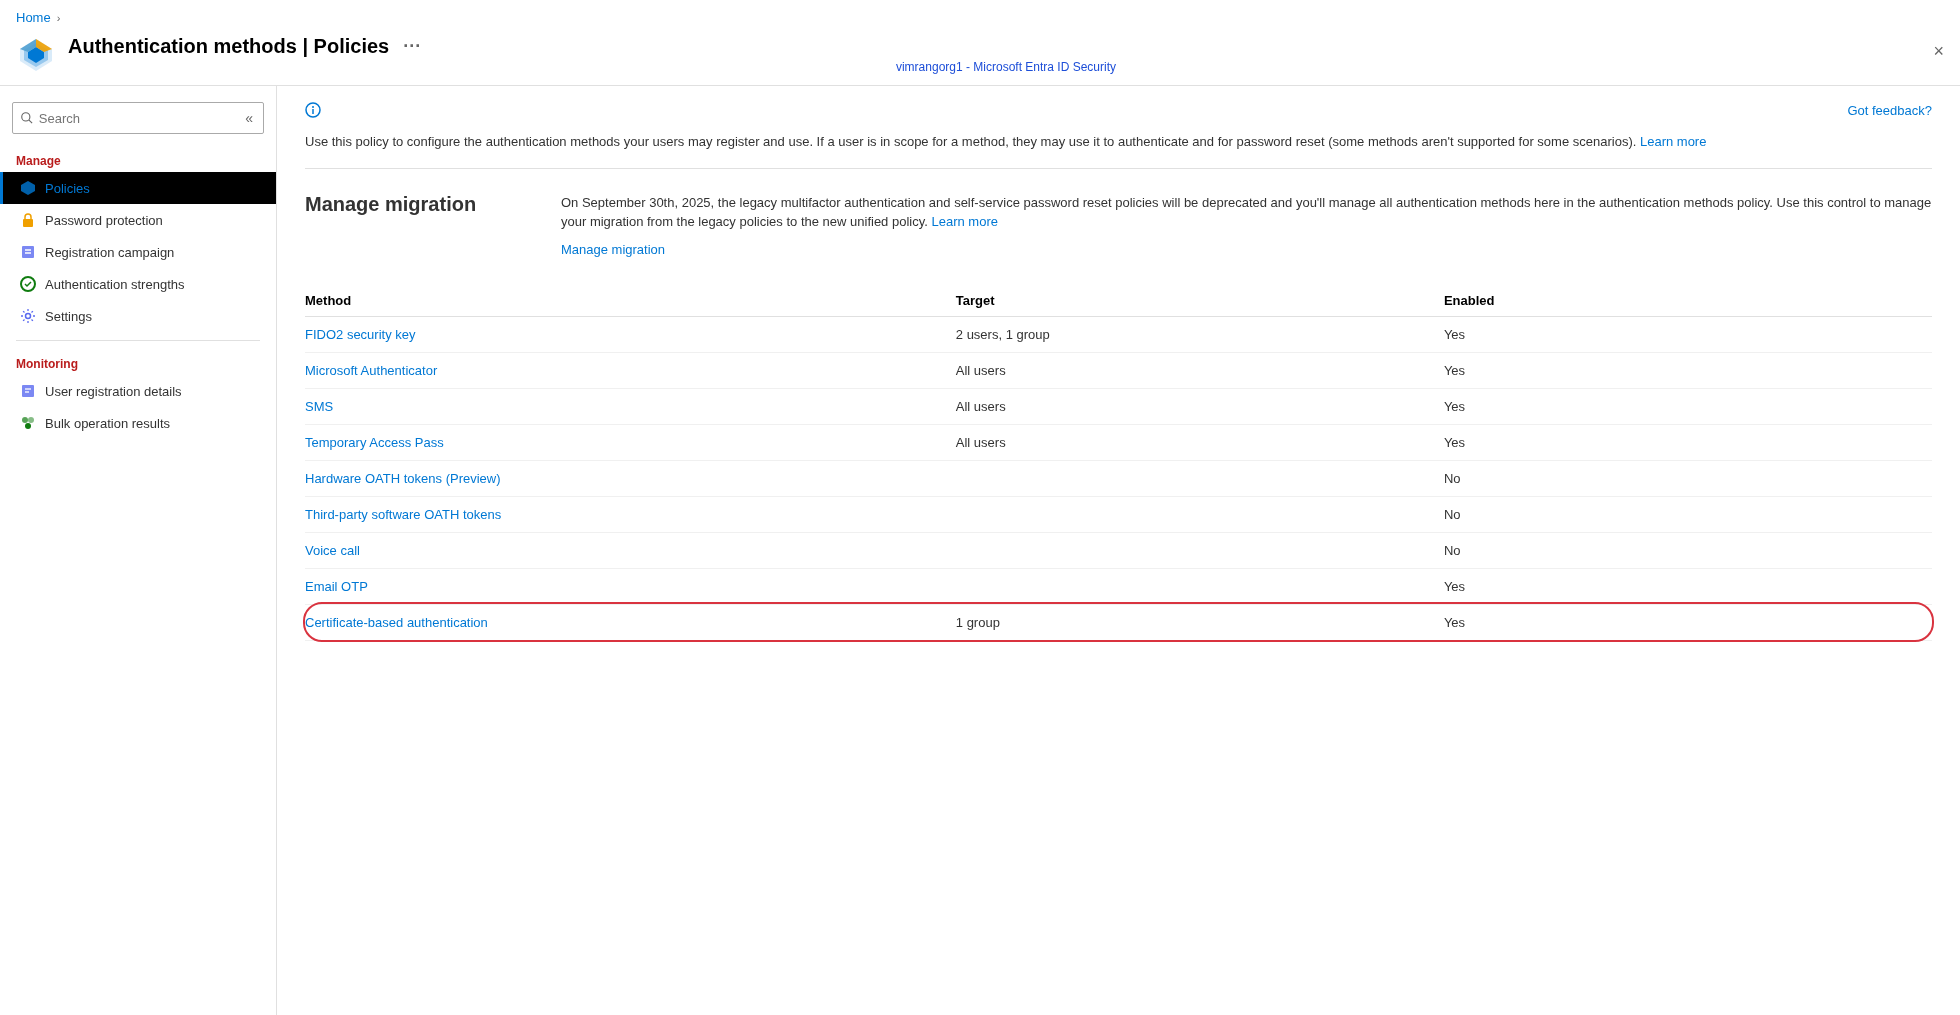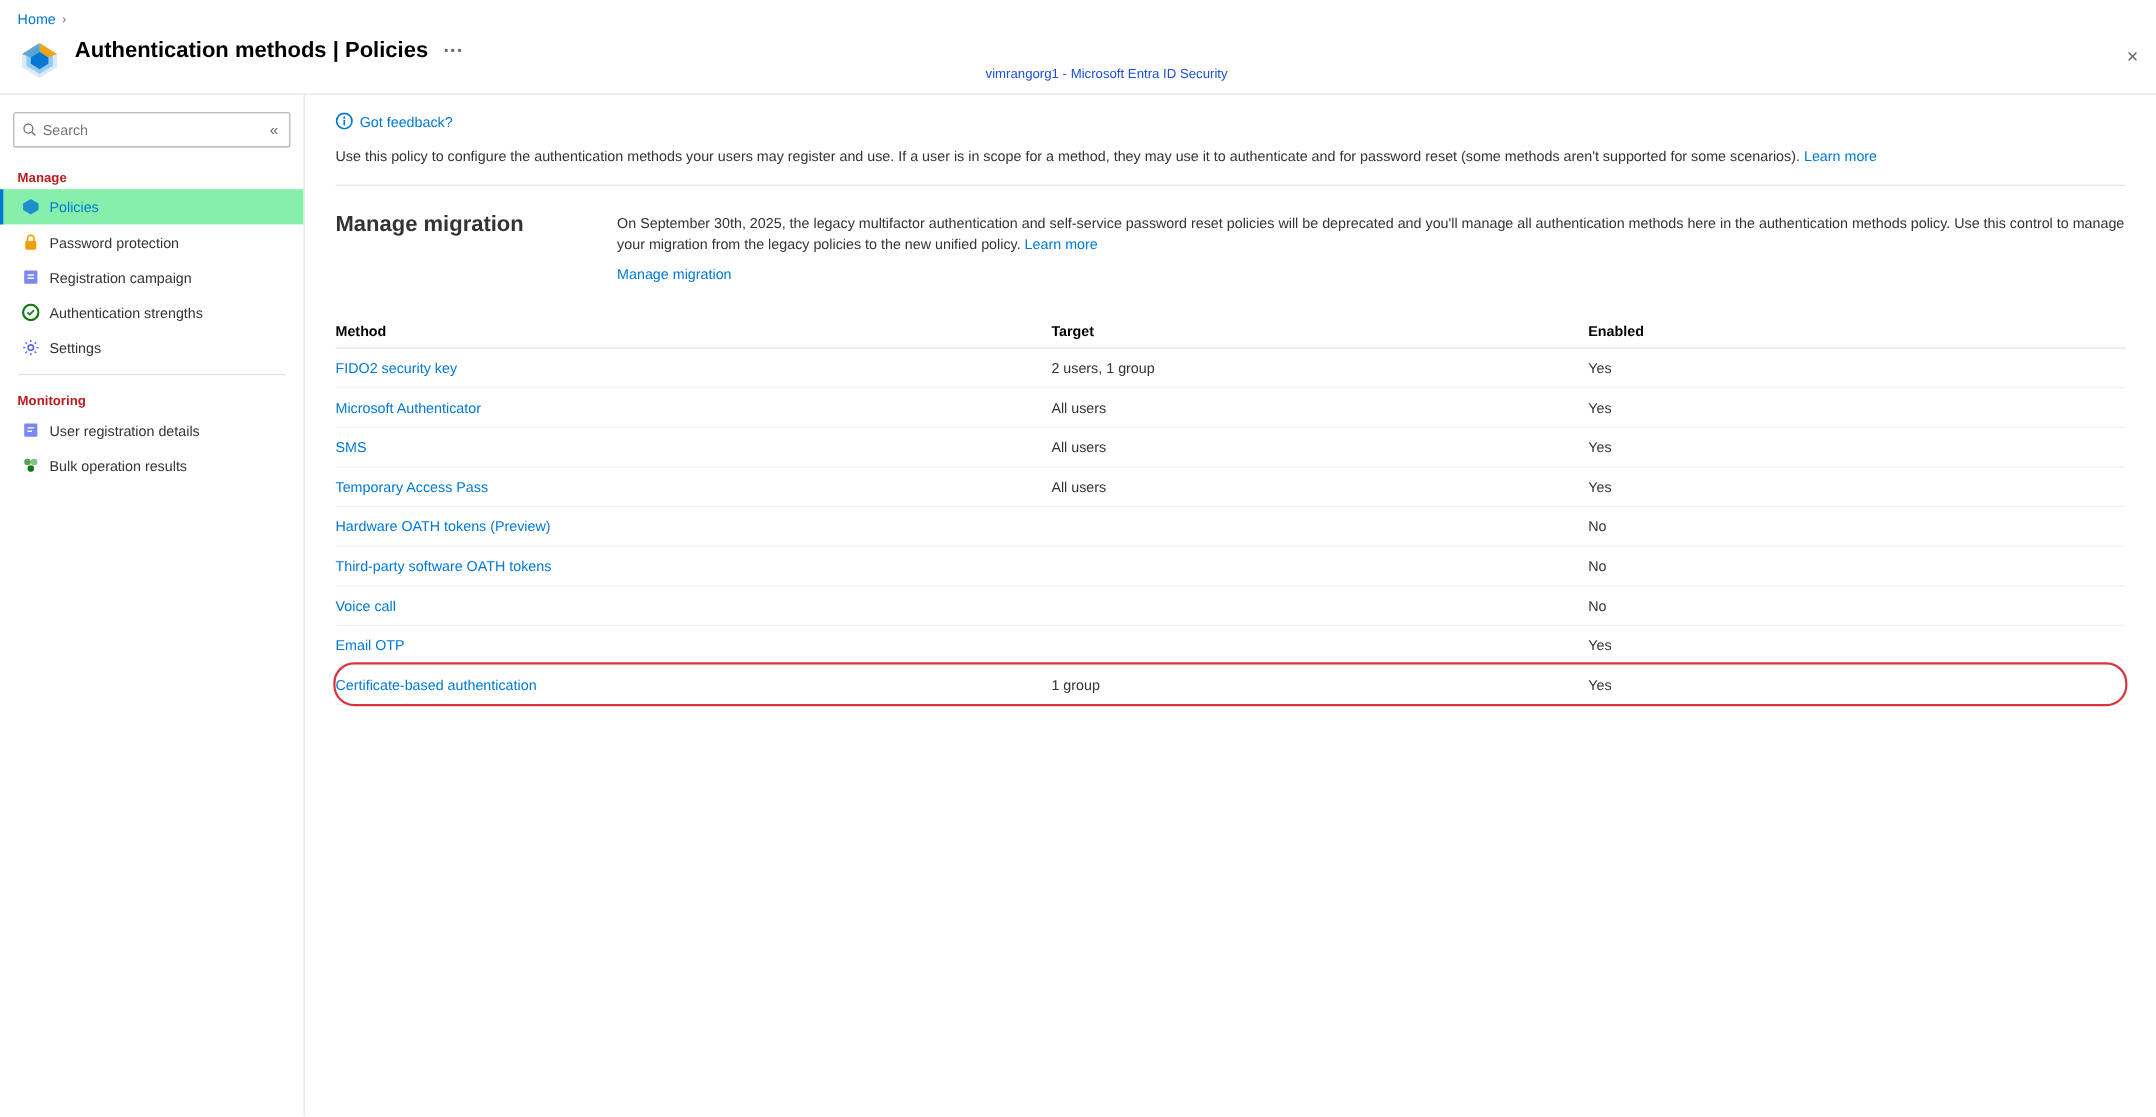--- a/index.html
+++ b/index.html
@@ -23,27 +23,27 @@
     .main-layout { display: flex; flex: 1; overflow: hidden; }
 
     
     .sidebar { width: 277px; flex-shrink: 0; border-right: 1px solid #e0e0e0; overflow-y: auto; padding-top: 8px; background: #fff; }
     .sidebar-search { margin: 8px 12px 12px 12px; display: flex; align-items: center; border: 1px solid #aaa; border-radius: 2px; padding: 5px 8px; gap: 6px; }
     .sidebar-search input { border: none; outline: none; font-size: 13px; width: 100%; color: #333; }
     .sidebar-collapse-btn { cursor: pointer; color: #666; font-size: 14px; padding: 2px; flex-shrink: 0; }
 
     .sidebar-section-title { font-size: 12px; font-weight: 600; color: #b91c1c; padding: 8px 16px 4px 16px; text-transform: none; }
     .sidebar-item { display: flex; align-items: center; gap: 8px; padding: 7px 16px; cursor: pointer; font-size: 13px; color: #333; border-left: 3px solid transparent; }
-    .sidebar-item.active { background: #86efac; border-left-color: #0078d4; color: #0078d4; font-weight: 500; }
+    .sidebar-item.active { background: #000000; border-left-color: #0078d4; color: #0078d4; font-weight: 500; }
     .sidebar-item .item-icon { width: 18px; height: 18px; display: flex; align-items: center; justify-content: center; flex-shrink: 0; }
     .sidebar-divider { height: 1px; background: #e0e0e0; margin: 8px 16px; }
 
     
     .content { flex: 1; overflow-y: auto; padding: 16px 28px; }
-    .feedback-bar { display: flex; align-items: center; gap: 6px; color: #0078d4; font-size: 13px; margin-bottom: 14px; cursor: pointer; }
+    .feedback-bar { display: flex; align-items: center; gap: 6px; color: #0078d4; font-size: 13px; margin-bottom: 14px; cursor: pointer; justify-content: space-between; }
     .policy-desc { font-size: 13px; color: #333; line-height: 1.5; margin-bottom: 24px; border-bottom: 1px solid #e0e0e0; padding-bottom: 16px; }
     .policy-desc a { color: #0078d4; text-decoration: none; }
 
     
     .migration-section { display: flex; align-items: flex-start; gap: 36px; margin-bottom: 28px; }
     .migration-title { font-size: 20px; font-weight: 600; min-width: 220px; flex-shrink: 0; }
     .migration-desc { font-size: 13px; color: #333; line-height: 1.5; flex: 1; }
     .migration-desc a { color: #0078d4; text-decoration: none; }
     .migration-link { display: block; color: #0078d4; font-size: 13px; margin-top: 10px; cursor: pointer; text-decoration: none; }
 

